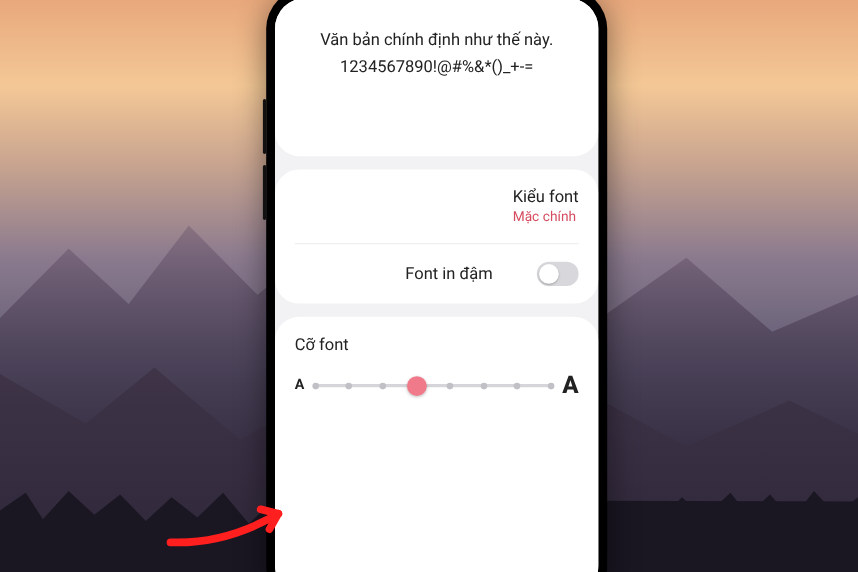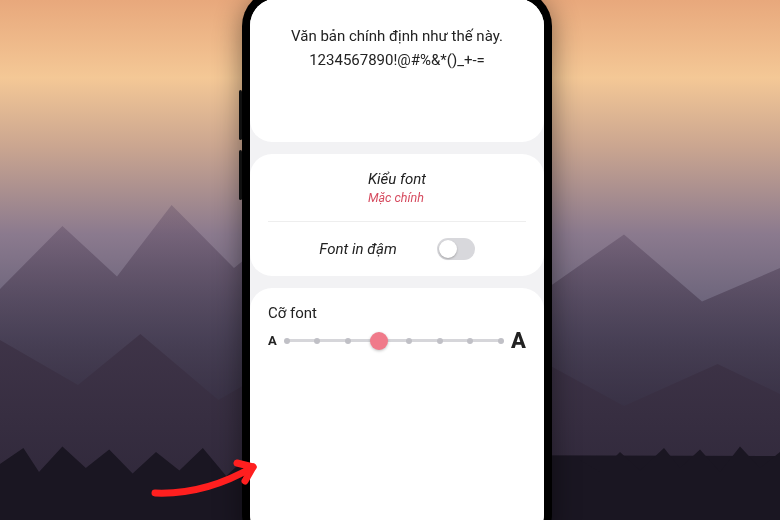--- a/index.html
+++ b/index.html
@@ -75,23 +75,22 @@
     line-height: 1.6;
   }
 
   .settings-card {
     margin-top: 12px;
     background: #fff;
     border-radius: 22px;
     padding: 0 18px;
   }
   .row {
-    display: flex; align-items: center; justify-content: center;
+    display: flex; align-items: center; justify-content: flex-end;
     padding: 16px 0;
-    font-style: italic;
   }
   .row + .row { border-top: 1px solid #eee; gap: 40px; }
   .row-stack { display: flex; flex-direction: column; gap: 2px; }
   .row-title { font-size: 15px; color: #222; }
   .row-sub { font-size: 12.5px; color: #d64b5f; }
 
   .toggle {
     width: 38px; height: 22px; border-radius: 11px; background: #d8d8dc;
     position: relative; flex: 0 0 auto;
   }
@@ -101,21 +100,21 @@
     box-shadow: 0 1px 2px rgba(0,0,0,0.25);
   }
 
   .size-card {
     margin-top: 12px;
     background: #fff;
     border-radius: 22px 22px 0 0;
     padding: 16px 18px 24px 18px;
     flex: 1;
   }
-  .size-title { font-size: 15px; color: #222; margin-bottom: 6px; }
+  .size-title { font-size: 15px; color: #222; margin-bottom: 16px; }
   .slider-row {
     display: flex; align-items: center; gap: 10px;
   }
   .slider-a-small { font-size: 13px; font-weight: 700; color: #222; }
   .slider-a-large { font-size: 22px; font-weight: 800; color: #222; }
   .slider {
     flex: 1; position: relative; height: 24px;
     display: flex; align-items: center;
   }
   .slider-track {

